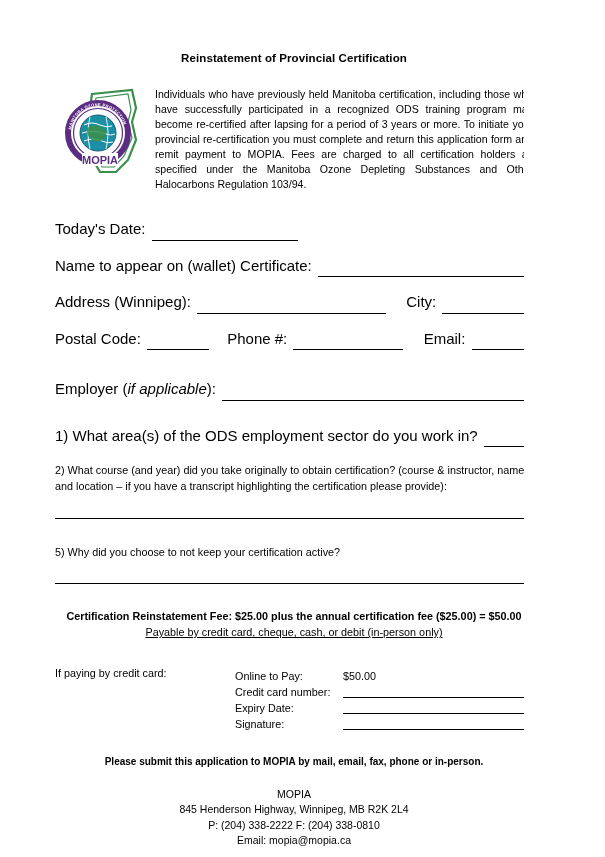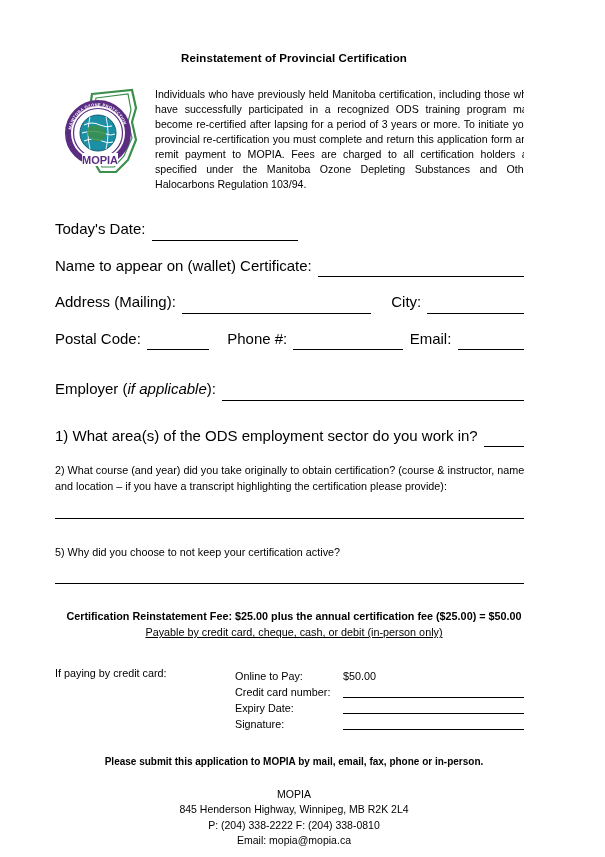--- a/index.html
+++ b/index.html
@@ -188,32 +188,32 @@
       <span class="lbl">Today's Date:</span>
       <span class="ul" style="width:146px"></span>
     </div>
 
     <div class="field-row">
       <span class="lbl">Name to appear on (wallet) Certificate:</span>
       <span class="ul" style="width:250px"></span>
     </div>
 
     <div class="field-row">
-      <span class="lbl">Address (Mailing):</span>
+      <span class="lbl">Address (Winnipeg):</span>
       <span class="ul" style="width:189px"></span>
       <span class="lbl" style="margin-left:14px">City:</span>
       <span class="ul" style="width:152px"></span>
     </div>
 
     <div class="field-row">
       <span class="lbl">Postal Code:</span>
       <span class="ul" style="width:62px"></span>
       <span class="lbl" style="margin-left:12px">Phone #:</span>
       <span class="ul" style="width:110px"></span>
-      <span class="lbl" style="">Email:</span>
+      <span class="lbl" style="margin-left:14px">Email:</span>
       <span class="ul" style="width:153px"></span>
     </div>
 
     <div class="field-row" style="margin-top:28px; margin-bottom:24px">
       <span class="lbl"><span>Employer (</span><i>if applicable</i><span>):</span></span>
       <span class="ul" style="width:324px"></span>
     </div>
 
     <div class="field-row" style="margin-bottom:16px">
       <span class="lbl">1) What area(s) of the ODS employment sector do you work in?</span>

